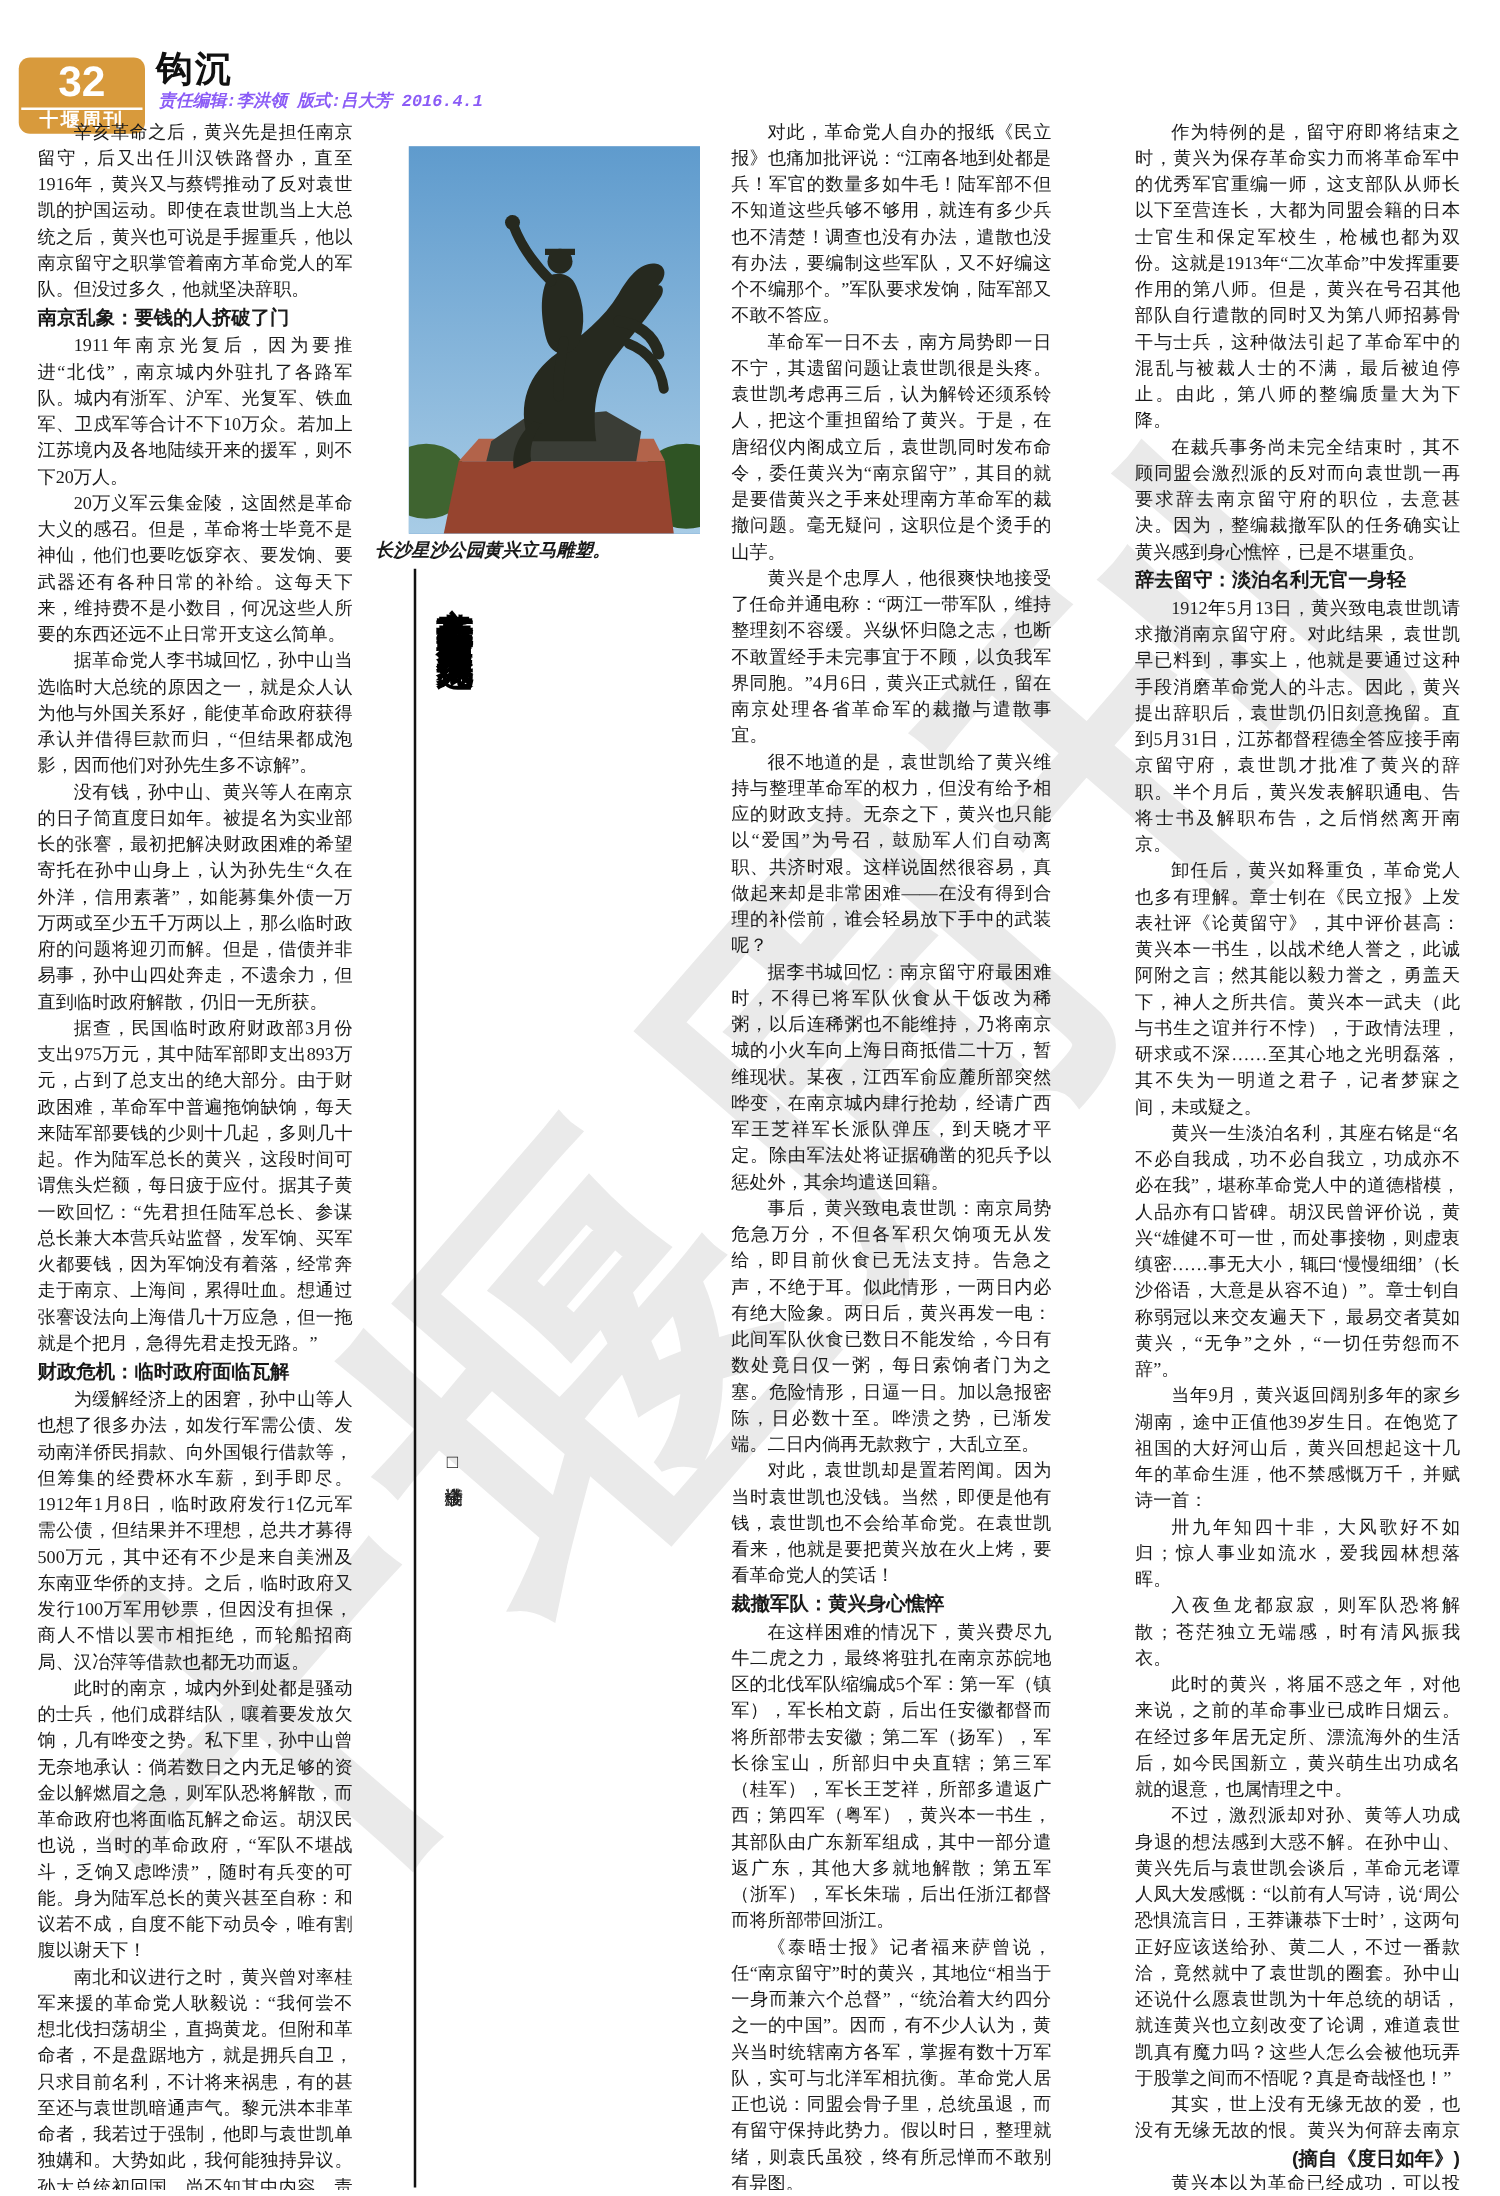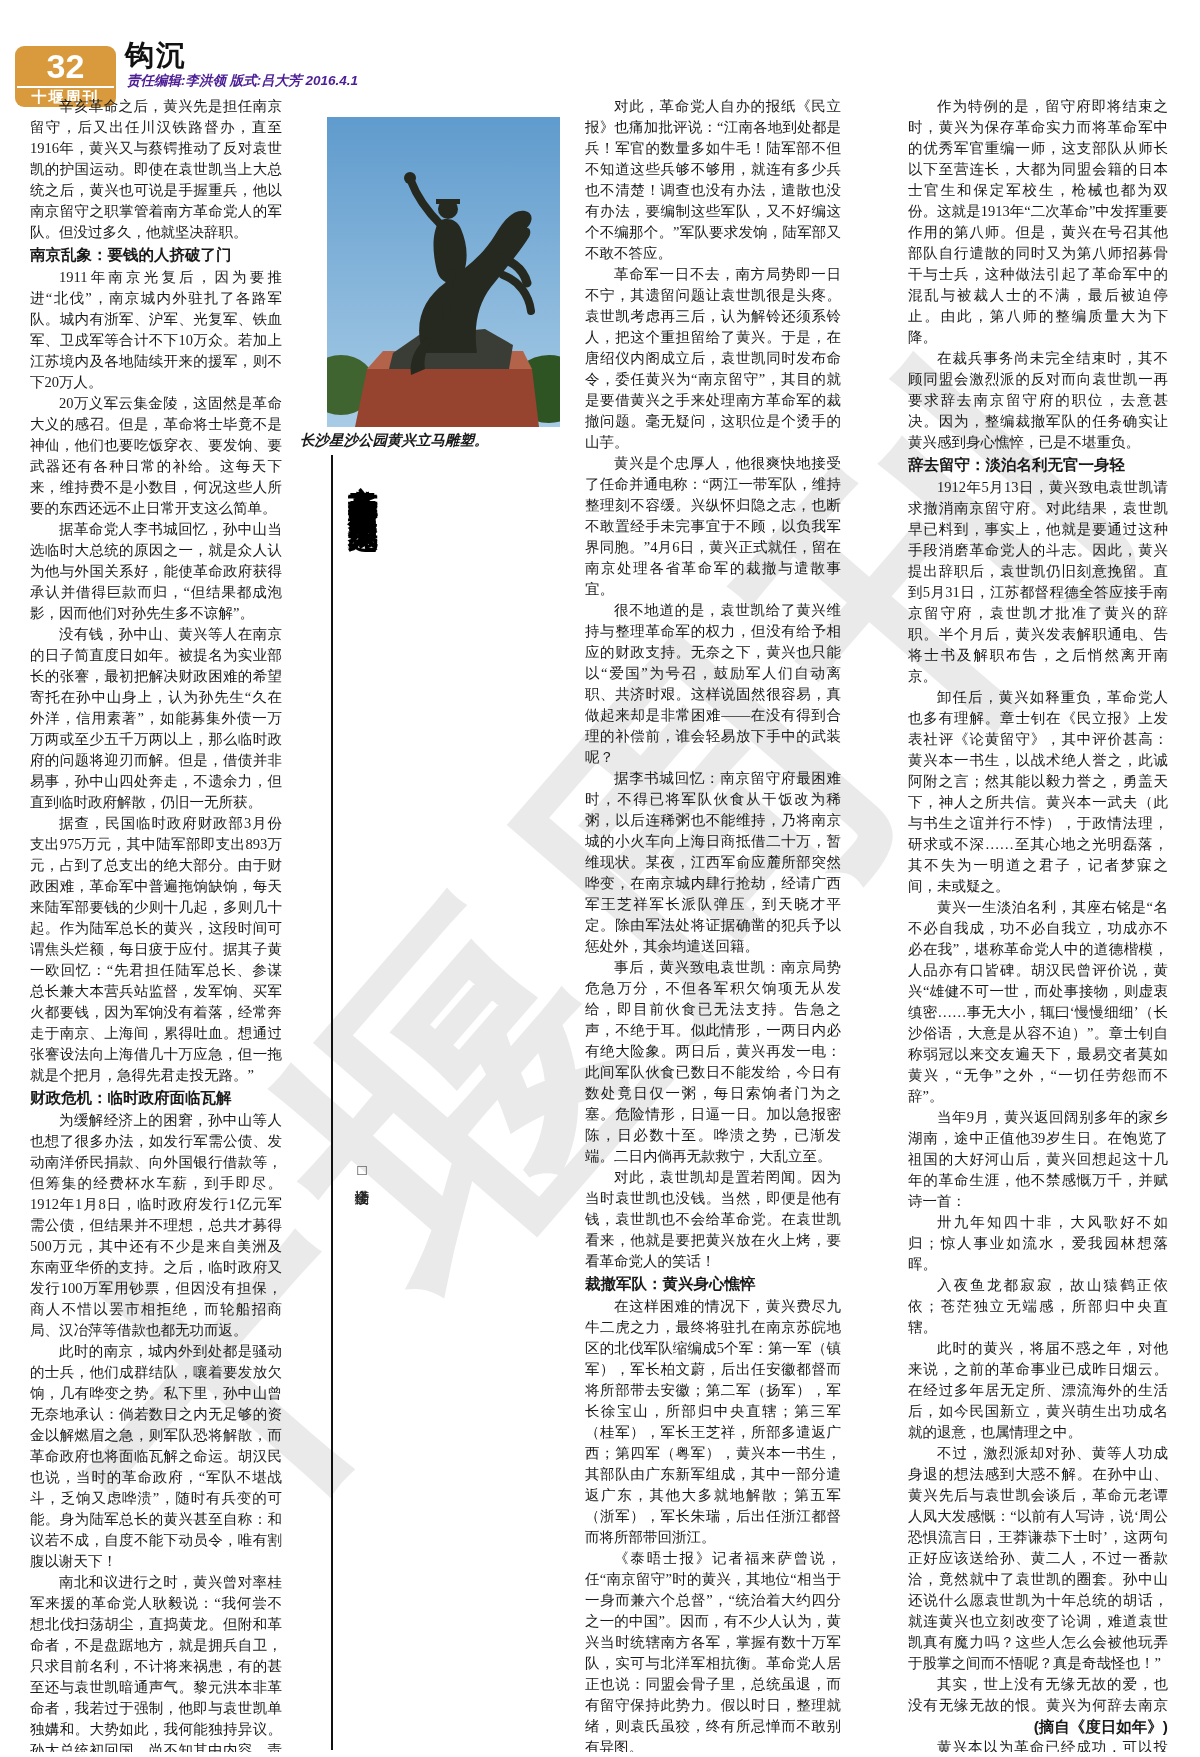--- a/index.html
+++ b/index.html
@@ -19,22 +19,22 @@
   .badge .num { font-size:34px; font-weight:bold; line-height:40px; display:block; }
   .badge .rule { display:block; height:2px; background:#fff; margin:0 2px; }
   .badge .paper { font-size:15px; font-weight:bold; line-height:19px; letter-spacing:2px;
     font-family:"Liberation Serif","DejaVu Serif",serif; }
   .section-title {
     position:absolute; left:125px; top:36px; font-size:29px; font-weight:bold;
     color:#111; letter-spacing:2px; font-family:"Liberation Serif","DejaVu Serif",serif;
   }
   .tagline {
     position:absolute; left:127px; top:72px; font-size:13.5px; font-weight:bold;
-    font-style:italic; color:#4c1d95;
-    font-family:Liberation Sans, sans-serif;
+    font-style:italic; color:#8b5cf6;
+    font-family:Liberation Mono, monospace;
   }
   
   .watermark {
     position:absolute; left:120px; top:1280px; z-index:0;
     font-size:330px; font-weight:bold; color:#d9d9d9; opacity:.55;
     white-space:nowrap; letter-spacing:30px;
     transform:rotate(-49deg); transform-origin:left center;
     font-family:"Liberation Sans","DejaVu Sans",sans-serif;
     pointer-events:none;
   }
@@ -160,21 +160,21 @@
     </div>
   <div class="col col-4">
       <p class="para">作为特例的是，留守府即将结束之时，黄兴为保存革命实力而将革命军中的优秀军官重编一师，这支部队从师长以下至营连长，大都为同盟会籍的日本士官生和保定军校生，枪械也都为双份。这就是1913年“二次革命”中发挥重要作用的第八师。但是，黄兴在号召其他部队自行遣散的同时又为第八师招募骨干与士兵，这种做法引起了革命军中的混乱与被裁人士的不满，最后被迫停止。由此，第八师的整编质量大为下降。</p>
       <p class="para">在裁兵事务尚未完全结束时，其不顾同盟会激烈派的反对而向袁世凯一再要求辞去南京留守府的职位，去意甚决。因为，整编裁撤军队的任务确实让黄兴感到身心憔悴，已是不堪重负。</p>
       <h3 class="subhead">辞去留守：淡泊名利无官一身轻</h3>
       <p class="para">1912年5月13日，黄兴致电袁世凯请求撤消南京留守府。对此结果，袁世凯早已料到，事实上，他就是要通过这种手段消磨革命党人的斗志。因此，黄兴提出辞职后，袁世凯仍旧刻意挽留。直到5月31日，江苏都督程德全答应接手南京留守府，袁世凯才批准了黄兴的辞职。半个月后，黄兴发表解职通电、告将士书及解职布告，之后悄然离开南京。</p>
       <p class="para">卸任后，黄兴如释重负，革命党人也多有理解。章士钊在《民立报》上发表社评《论黄留守》，其中评价甚高：黄兴本一书生，以战术绝人誉之，此诚阿附之言；然其能以毅力誉之，勇盖天下，神人之所共信。黄兴本一武夫（此与书生之谊并行不悖），于政情法理，研求或不深……至其心地之光明磊落，其不失为一明道之君子，记者梦寐之间，未或疑之。</p>
       <p class="para">黄兴一生淡泊名利，其座右铭是“名不必自我成，功不必自我立，功成亦不必在我”，堪称革命党人中的道德楷模，人品亦有口皆碑。胡汉民曾评价说，黄兴“雄健不可一世，而处事接物，则虚衷缜密……事无大小，辄曰‘慢慢细细’（长沙俗语，大意是从容不迫）”。章士钊自称弱冠以来交友遍天下，最易交者莫如黄兴，“无争”之外，“一切任劳怨而不辞”。</p>
       <p class="para">当年9月，黄兴返回阔别多年的家乡湖南，途中正值他39岁生日。在饱览了祖国的大好河山后，黄兴回想起这十几年的革命生涯，他不禁感慨万千，并赋诗一首：</p>
       <p class="para">卅九年知四十非，大风歌好不如归；惊人事业如流水，爱我园林想落晖。</p>
-      <p class="para">入夜鱼龙都寂寂，故山猿鹤正依依；苍茫独立无端感，所部归中央直辖。</p>
+      <p class="para">入夜鱼龙都寂寂，则军队恐将解散；苍茫独立无端感，时有清风振我衣。</p>
       <p class="para">此时的黄兴，将届不惑之年，对他来说，之前的革命事业已成昨日烟云。在经过多年居无定所、漂流海外的生活后，如今民国新立，黄兴萌生出功成名就的退意，也属情理之中。</p>
       <p class="para">不过，激烈派却对孙、黄等人功成身退的想法感到大惑不解。在孙中山、黄兴先后与袁世凯会谈后，革命元老谭人凤大发感慨：“以前有人写诗，说‘周公恐惧流言日，王莽谦恭下士时’，这两句正好应该送给孙、黄二人，不过一番款洽，竟然就中了袁世凯的圈套。孙中山还说什么愿袁世凯为十年总统的胡话，就连黄兴也立刻改变了论调，难道袁世凯真有魔力吗？这些人怎么会被他玩弄于股掌之间而不悟呢？真是奇哉怪也！”</p>
       <p class="para">其实，世上没有无缘无故的爱，也没有无缘无故的恨。黄兴为何辞去南京留守一职，想来读者心中已有答案。</p>
       <p class="para">黄兴本以为革命已经成功，可以投身于实业之中，遂出任川汉铁路督办一职。1912年8月，他在《铁道杂志序》中写道：“今者共和成立，欲苏民困，厚国力，舍实业末由。”主张“先以铁道为救亡之策，急起直追，以步武进诸国后尘，则实业庶几兴勃也乎”。可惜的是，由于政局的动荡和变化，他本人又不得不投身于二次革命与护国运动，并英年早逝，以至于其发展实业和教育的主张大都未能实现。</p>
     </div>
 
   <div class="attribution">(摘自《度日如年》)</div>
 
 </div>
 

